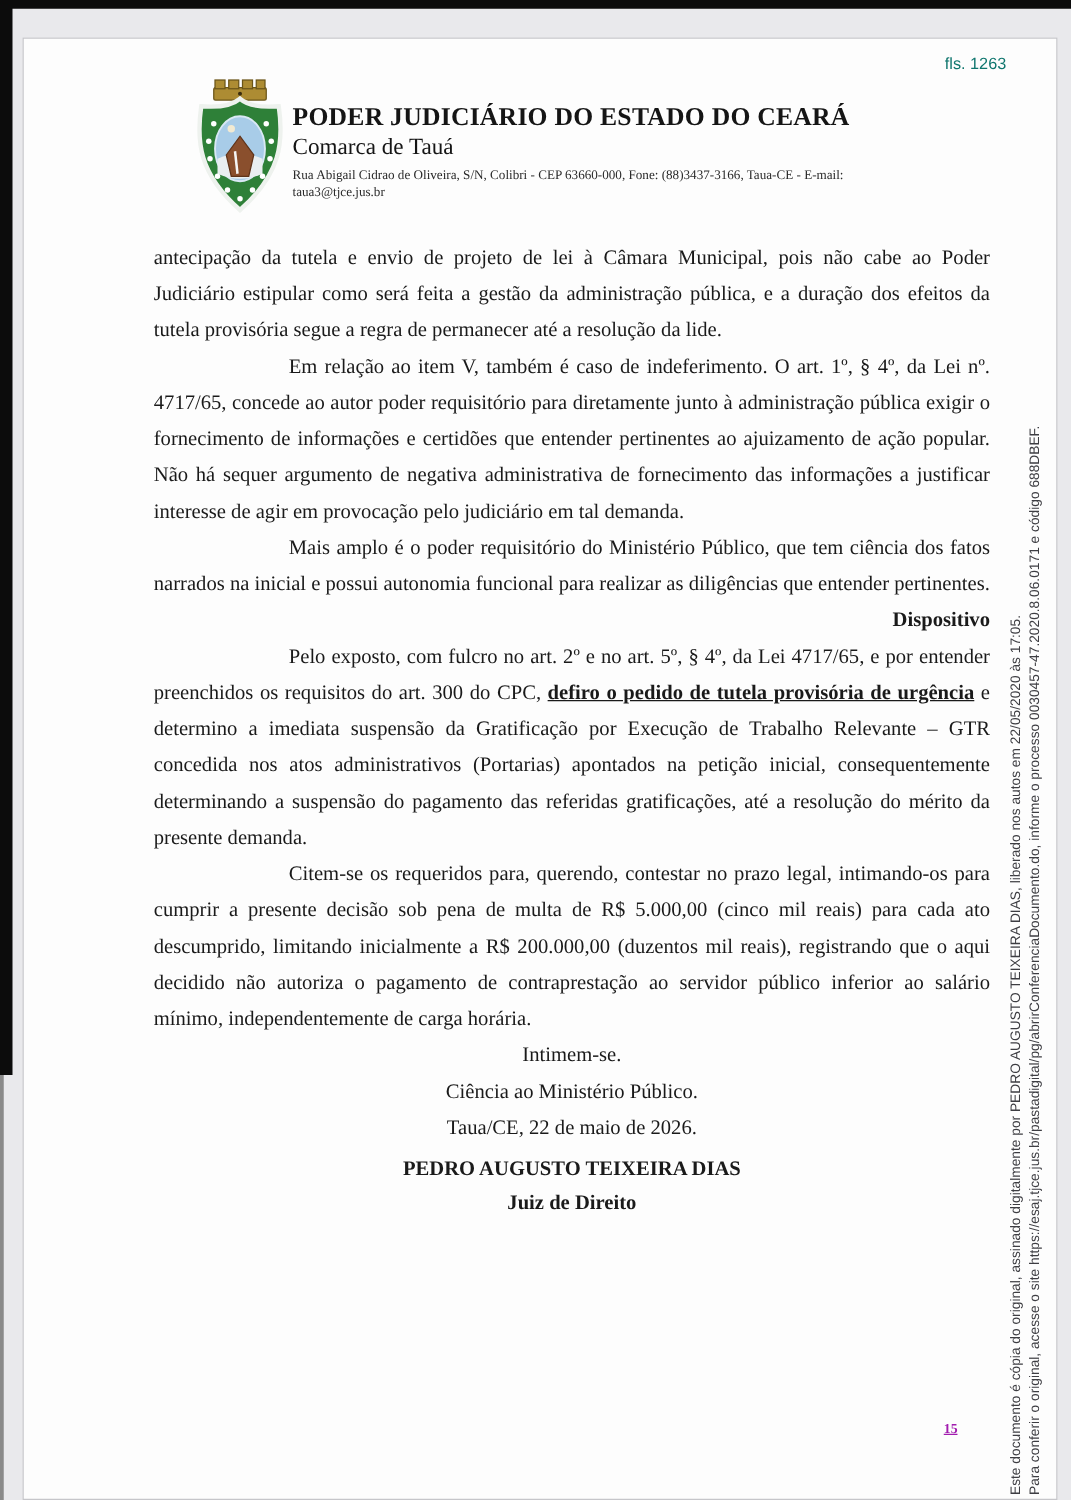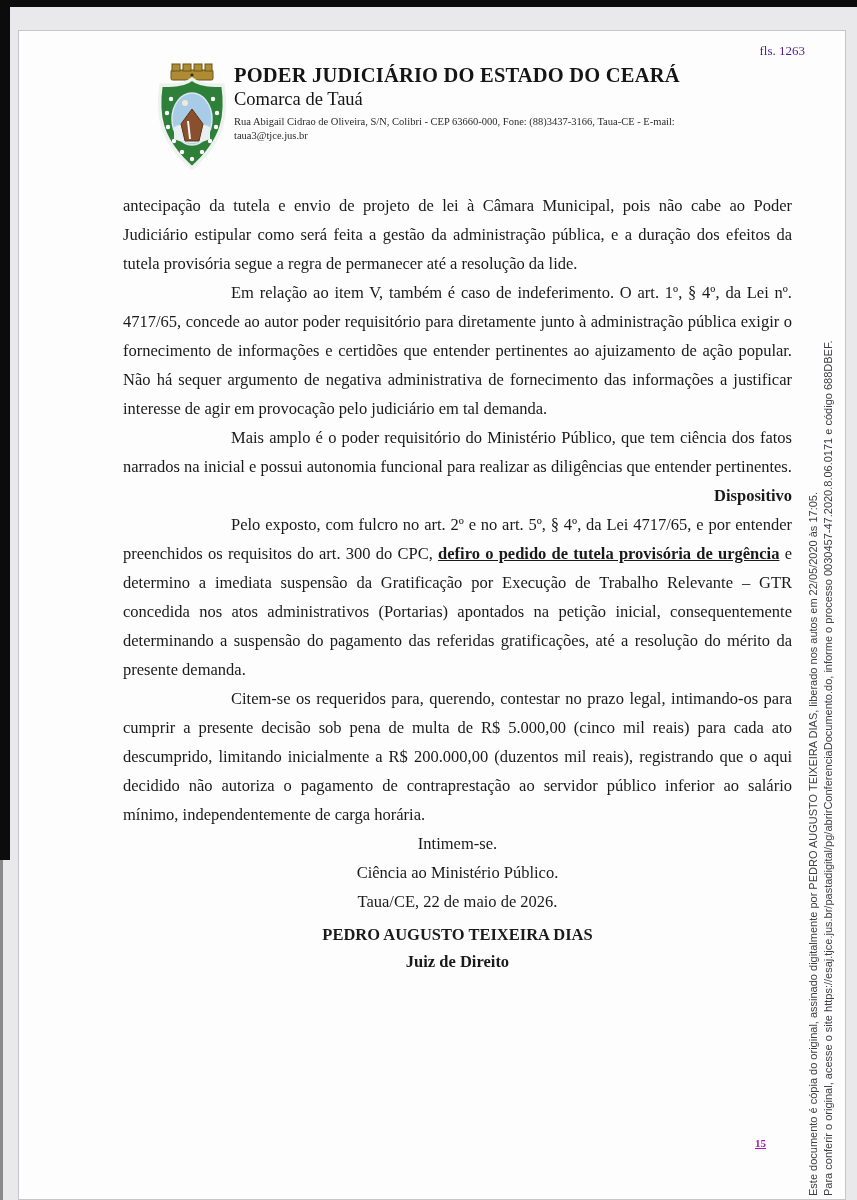--- a/index.html
+++ b/index.html
@@ -2,25 +2,25 @@
 <html><head>
 <meta charset="utf-8">
 <style>
   html,body{margin:0;padding:0;width:857px;height:1200px;background:#e9e9ec;overflow:hidden;
     font-family:"Liberation Serif", serif;}
   .topbar{position:absolute;left:0;top:0;width:857px;height:7px;background:#0c0c0c;}
   .leftbar{position:absolute;left:0;top:0;width:10px;height:860px;background:#0c0c0c;}
   .leftbar-thin{position:absolute;left:0;top:860px;width:3px;height:340px;background:#8a8a8a;}
   .page{position:absolute;left:18px;top:30px;width:828px;height:1170px;background:#fdfdfd;
     border:1px solid #c6c6ca;box-sizing:border-box;}
-  .fls{position:absolute;top:12px;right:40px;font-family:Liberation Serif, serif;
-    font-size:13px;color:#4c1d95;}
+  .fls{position:absolute;top:12px;right:40px;font-family:Liberation Sans, sans-serif;
+    font-size:13px;color:#0f766e;}
   .crest{position:absolute;left:128px;top:30px;width:90px;height:114px;}
   .hdr{position:absolute;left:215px;top:32px;width:560px;color:#151515;}
-  .hdr-title{font-size:20.5px;font-weight:bold;letter-spacing:.2px;line-height:24px;}
+  .hdr-title{font-size:20.5px;font-weight:bold;letter-spacing:.2px;line-height:24px;margin-top:19px;}
   .hdr-line{font-size:18.5px;line-height:25px;}
   .hdr-addr{font-size:10.5px;line-height:13.5px;color:#2a2a2a;margin-top:3px;width:480px;}
   .doc-body{position:absolute;left:104px;top:160px;width:669px;font-size:16.5px;
     line-height:29px;color:#1a1a1a;text-align:justify;}
   .doc-body p{margin:0;}
   .indent{text-indent:108px;}
   .sect{margin-top:29px;margin-left:110px;font-weight:bold;text-align:right;}
   .emph{font-weight:bold;text-decoration:underline;}
   .closing{margin-left:110px;text-align:center;}
   .sig{margin-top:5px;text-align:center;font-weight:bold;line-height:27px;}

